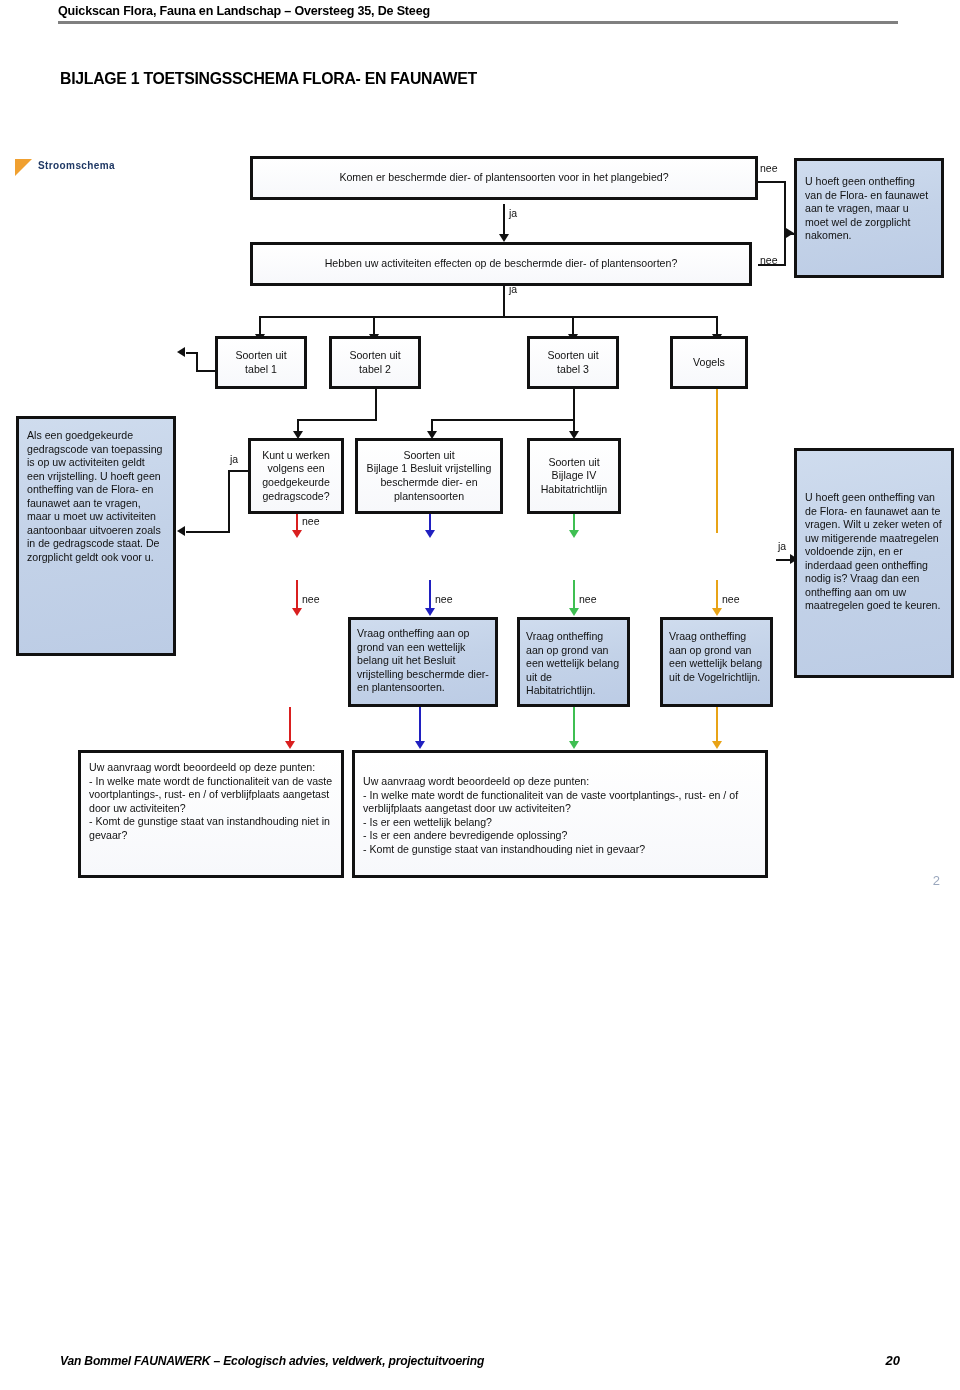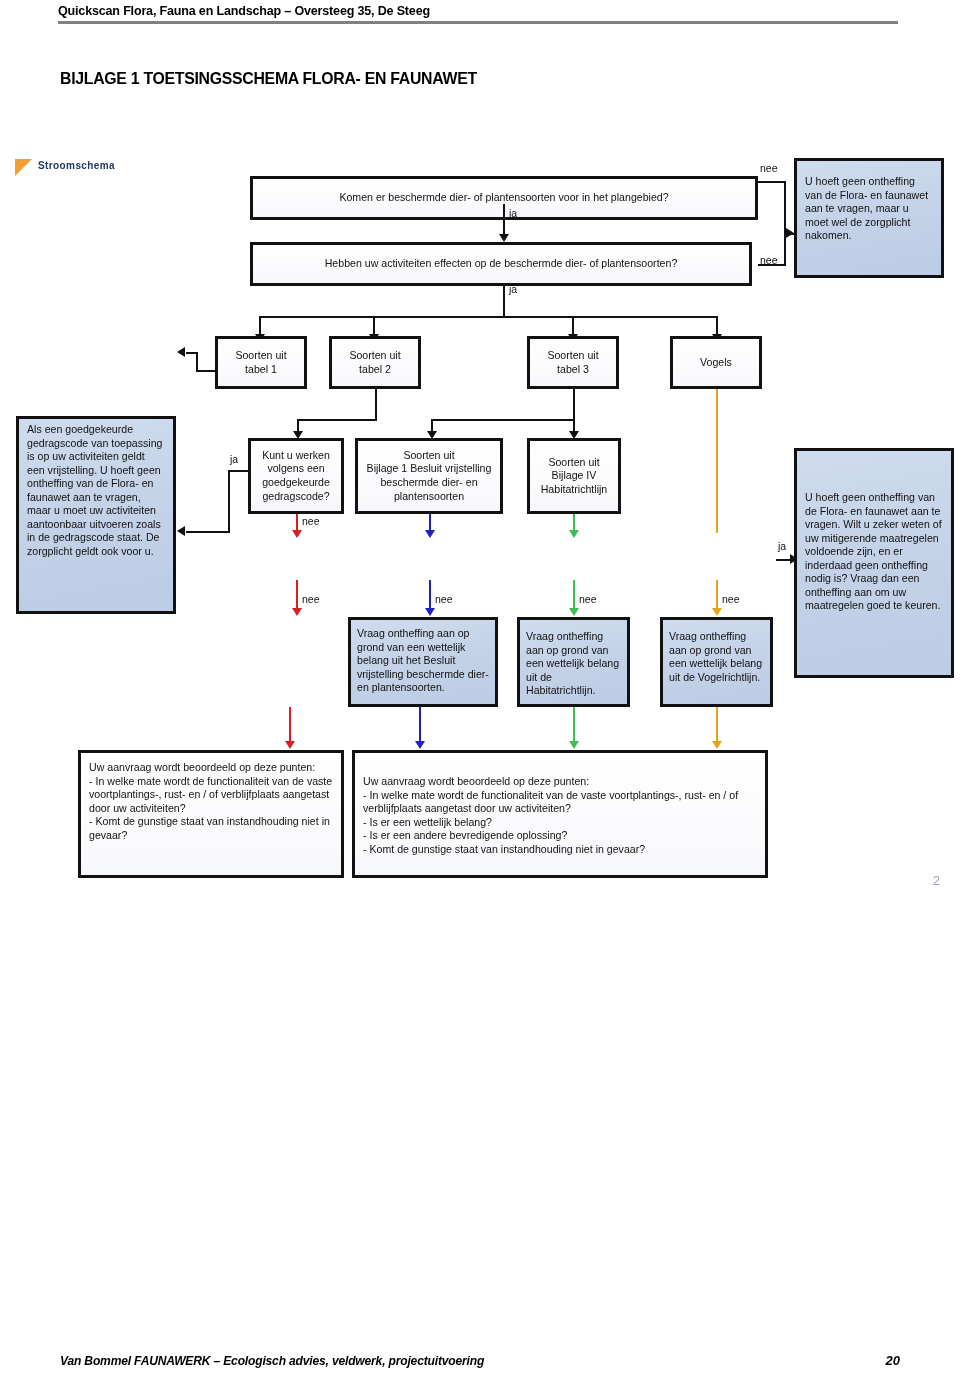--- a/index.html
+++ b/index.html
@@ -170,21 +170,21 @@
   <div class="hdr-rule"></div>
 </div>
 
 <h1 id="page-title">BIJLAGE 1 TOETSINGSSCHEMA FLORA- EN FAUNAWET</h1>
 
 <div id="flowchart">
 
   <div class="abs" id="stroomschema-tri"></div>
   <div class="abs" id="stroomschema-heading">Stroomschema</div>
 
-  <div class="fbox plain center" style="left:250px; top:26px; width:508px; height:44px;">
+  <div class="fbox plain center" style="left:250px; top:6px; width:508px; height:44px;">
     <span>Komen er beschermde dier- of plantensoorten voor in het plangebied?</span>
   </div>
 
   <div class="ln h" style="left:758px; top:31px; width:28px;"></div>
   <div class="ln v" style="left:784px; top:31px; height:52px;"></div>
   <div class="lbl" style="left:760px; top:12px;">nee</div>
 
   <div class="ln v" style="left:503px; top:54px; height:32px;"></div>
   <div class="arrow-d" style="left:499px; top:84px;"></div>
   <div class="lbl" style="left:509px; top:57px;">ja</div>
@@ -221,21 +221,21 @@
 tabel 1</span>
   </div>
   <div class="fbox plain center" style="left:329px; top:186px; width:92px; height:53px; white-space:pre-line;">
     <span>Soorten uit
 tabel 2</span>
   </div>
   <div class="fbox plain center" style="left:527px; top:186px; width:92px; height:53px; white-space:pre-line;">
     <span>Soorten uit
 tabel 3</span>
   </div>
-  <div class="fbox plain center" style="left:670px; top:186px; width:92px; height:53px;">
+  <div class="fbox plain center" style="left:670px; top:186px; width:78px; height:53px;">
     <span>Vogels</span>
   </div>
 
   <div class="ln h" style="left:196px; top:220px; width:22px;"></div>
   <div class="ln v" style="left:196px; top:202px; height:20px;"></div>
   <div class="ln h" style="left:186px; top:202px; width:12px;"></div>
   <div class="arrow-l" style="left:177px; top:197px;"></div>
 
 
   <div class="ln v" style="left:375px; top:239px; height:32px;"></div>
@@ -244,21 +244,21 @@
   <div class="arrow-d" style="left:293px; top:281px;"></div>
 
   <div class="ln v" style="left:573px; top:239px; height:44px;"></div>
   <div class="arrow-d" style="left:569px; top:281px;"></div>
   <div class="ln h" style="left:431px; top:269px; width:144px;"></div>
   <div class="ln v" style="left:431px; top:269px; height:14px;"></div>
   <div class="arrow-d" style="left:427px; top:281px;"></div>
 
   <div class="cln" style="left:716px; top:239px; height:144px; background:#e8a317;"></div>
 
-  <div class="fbox blue lefttop" style="left:16px; top:266px; width:160px; height:198px; padding:4px 8px;">
+  <div class="fbox blue lefttop" style="left:16px; top:266px; width:160px; height:240px; padding:10px 8px;">
     <span>Als een goedgekeurde gedragscode van toepassing is op uw activiteiten geldt een vrijstelling. U hoeft geen ontheffing van de Flora- en faunawet aan te vragen, maar u moet uw activiteiten aantoonbaar uitvoeren zoals in de gedragscode staat. De zorgplicht geldt ook voor u.</span>
   </div>
 
   <div class="fbox plain center" style="left:248px; top:288px; width:96px; height:76px;">
     <span>Kunt u werken volgens een goedgekeurde gedragscode?</span>
   </div>
   <div class="fbox plain center" style="left:355px; top:288px; width:148px; height:76px; white-space:pre-line;">
     <span>Soorten uit
 Bijlage 1 Besluit vrijstelling beschermde dier- en plantensoorten</span>
   </div>

